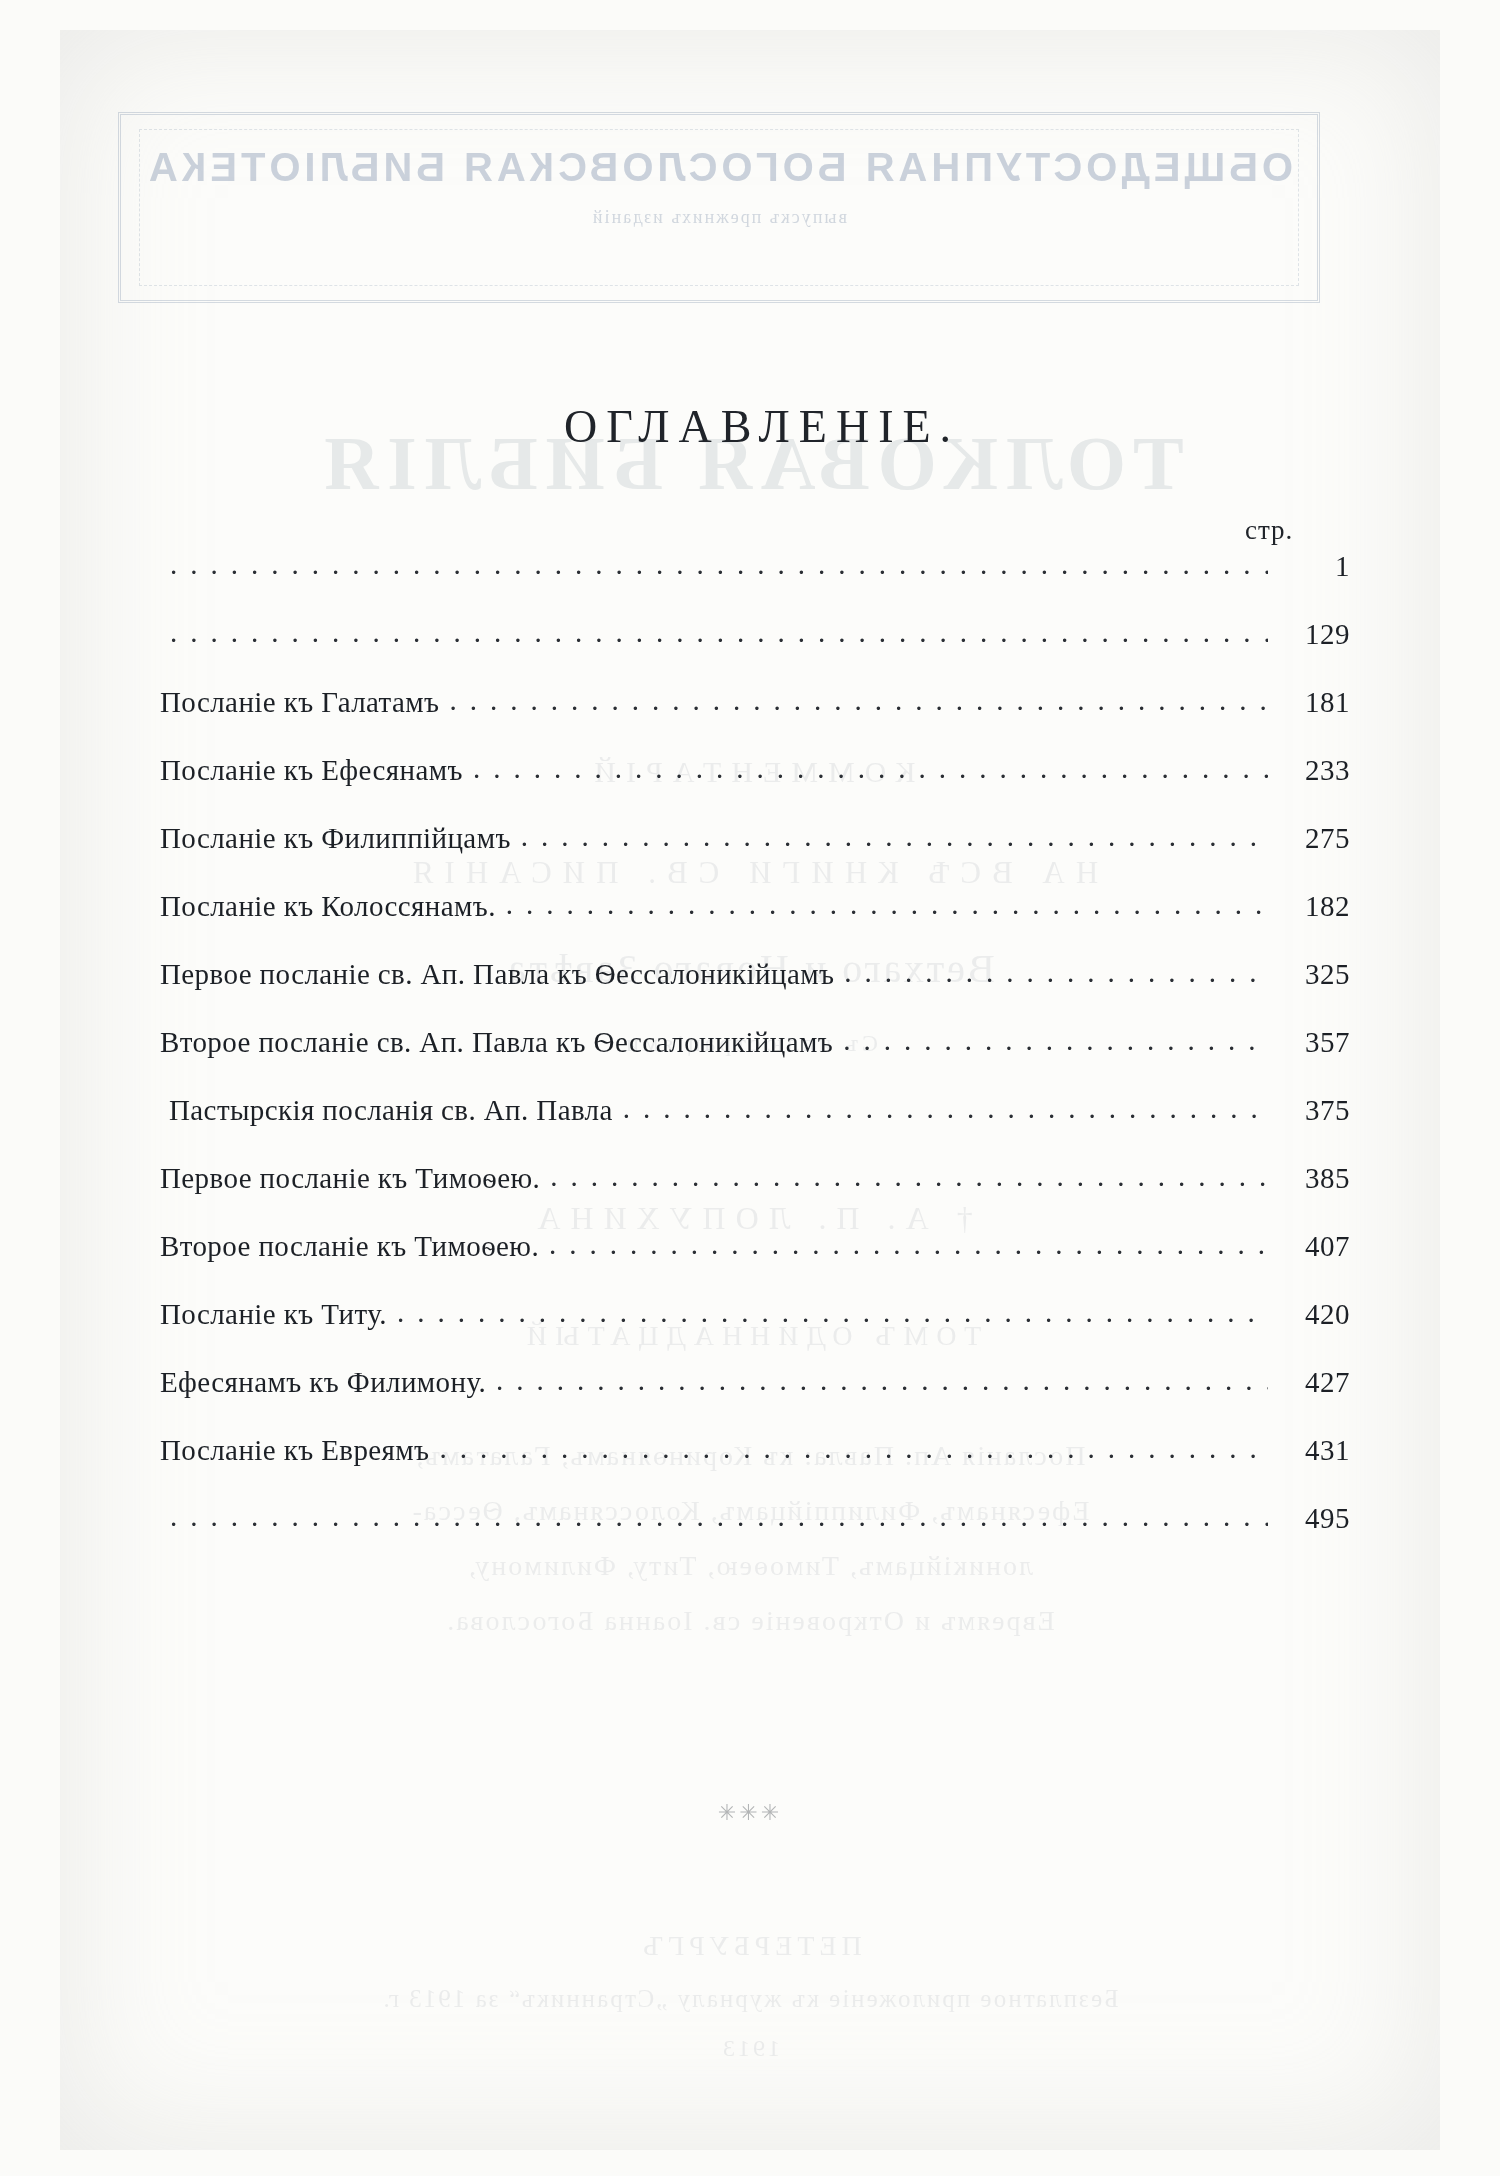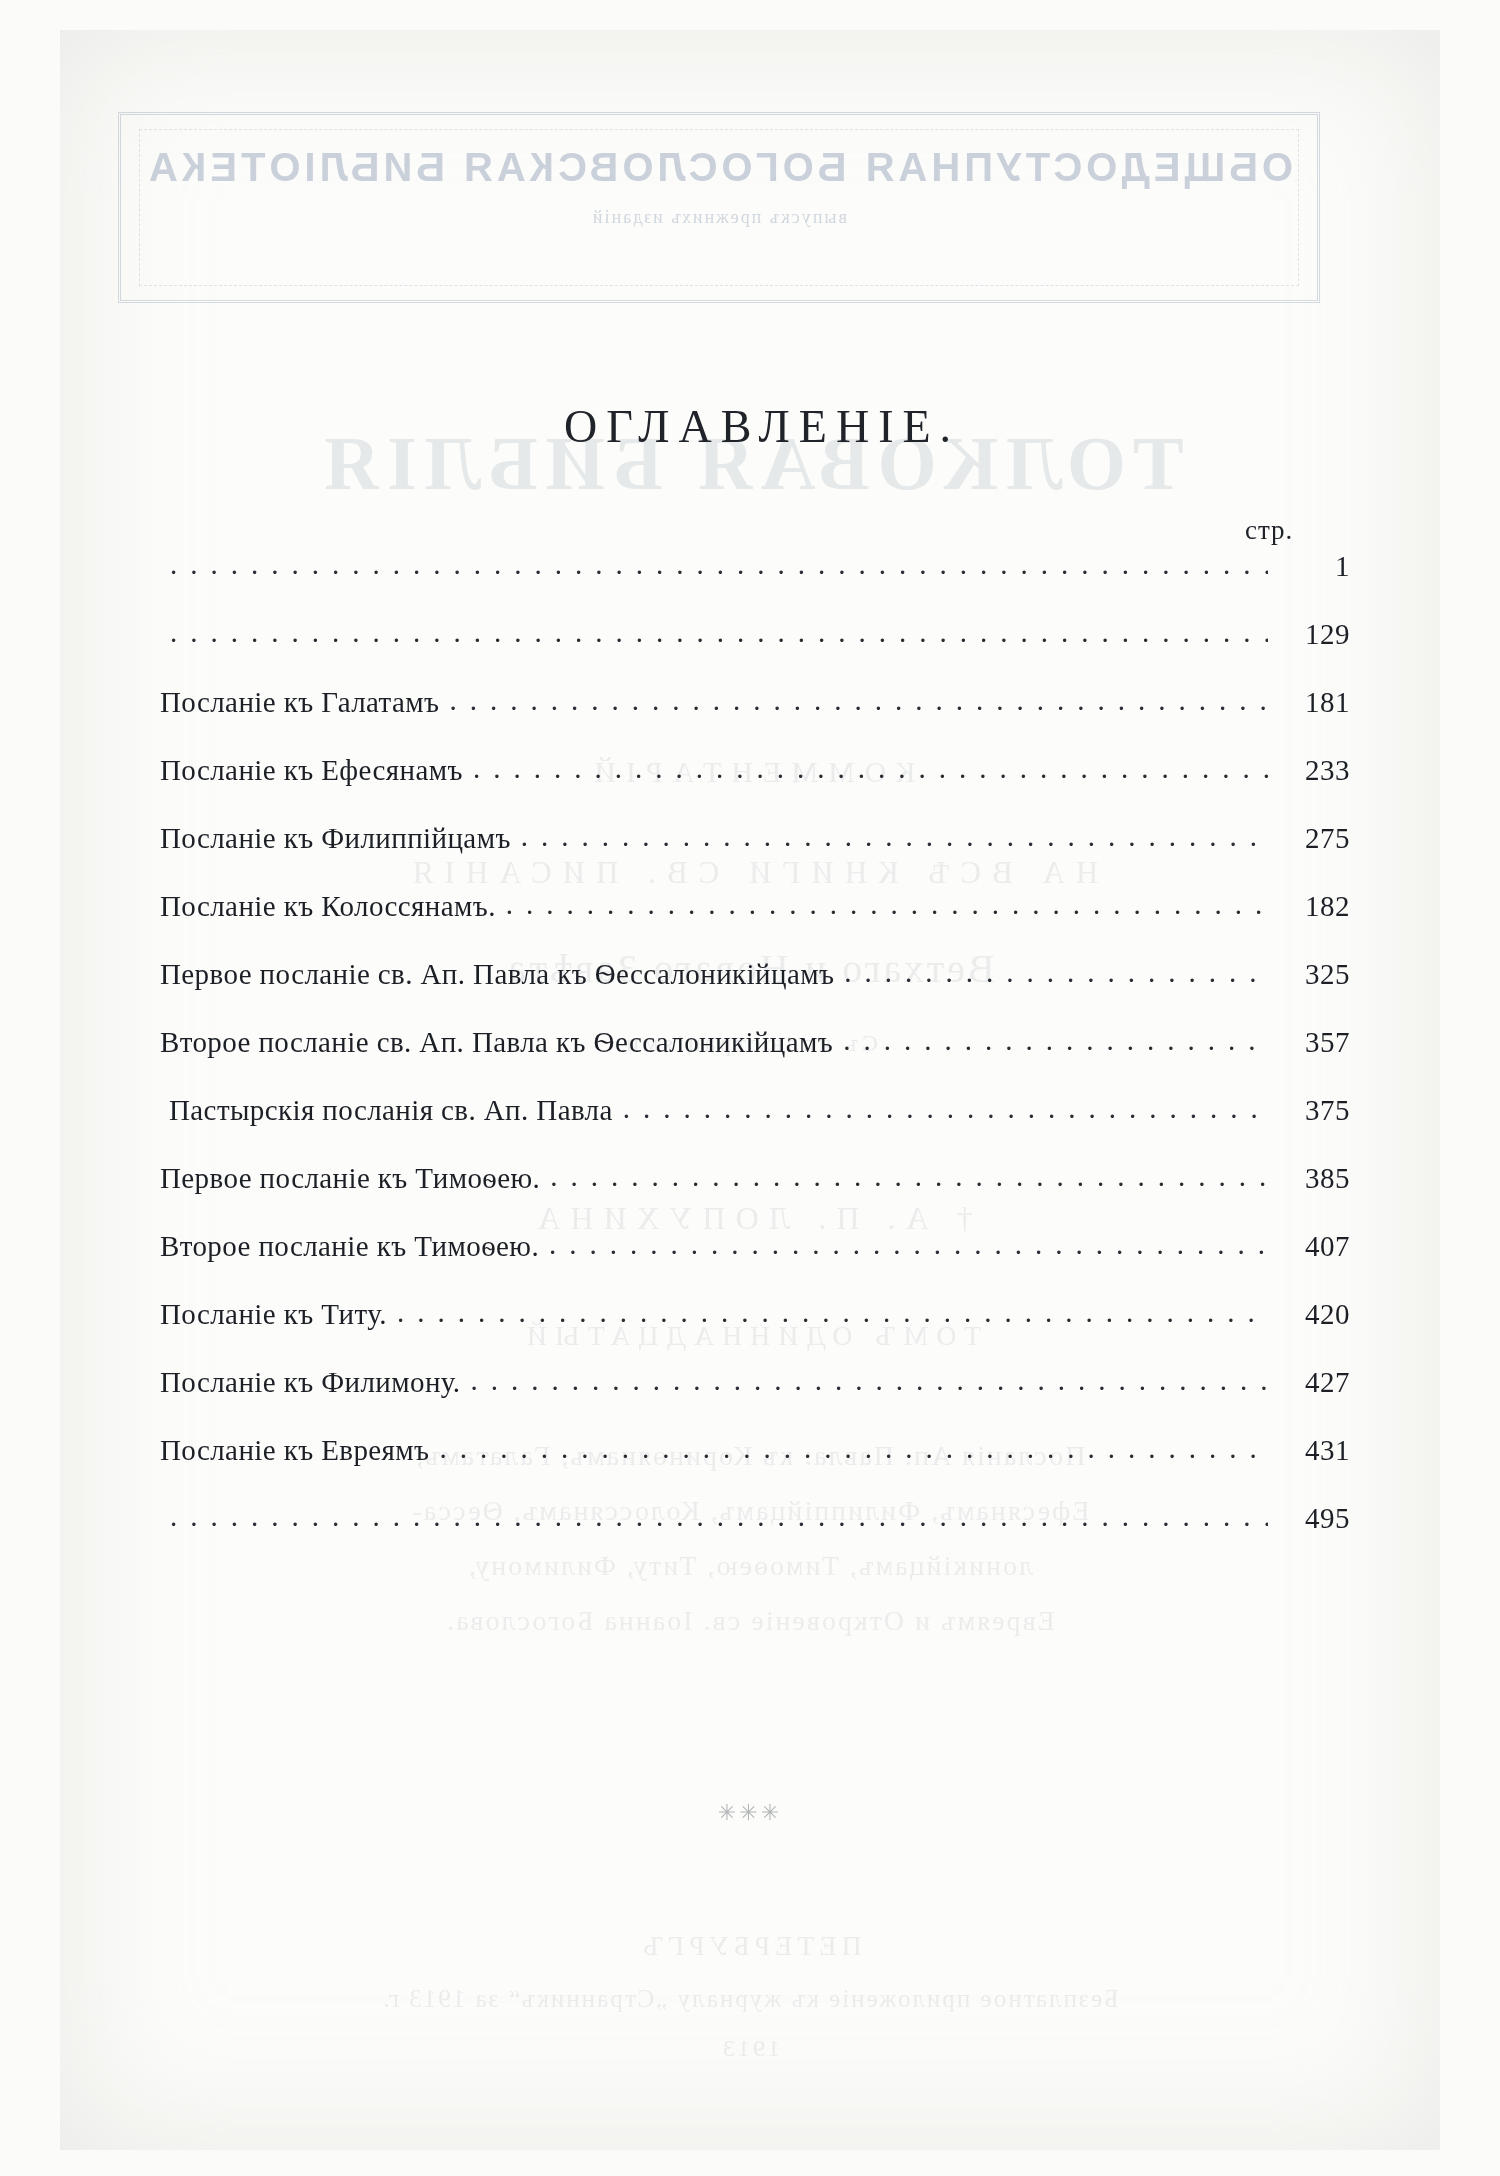--- a/index.html
+++ b/index.html
@@ -248,21 +248,21 @@
           <span class="toc-label">Второе посланіе къ Тимоѳею.</span>
           <span class="toc-dots">............................................................</span>
           <span class="toc-page">407</span>
         </div>
         <div class="toc-row">
           <span class="toc-label">Посланіе къ Титу.</span>
           <span class="toc-dots">............................................................</span>
           <span class="toc-page">420</span>
         </div>
         <div class="toc-row">
-          <span class="toc-label">Посланіе къ Филимону.</span>
+          <span class="toc-label">Ефесянамъ къ Филимону.</span>
           <span class="toc-dots">............................................................</span>
           <span class="toc-page">427</span>
         </div>
         <div class="toc-row">
           <span class="toc-label">Посланіе къ Евреямъ</span>
           <span class="toc-dots">............................................................</span>
           <span class="toc-page">431</span>
         </div>
         <div class="toc-row">
           <span class="toc-dots">............................................................</span>

